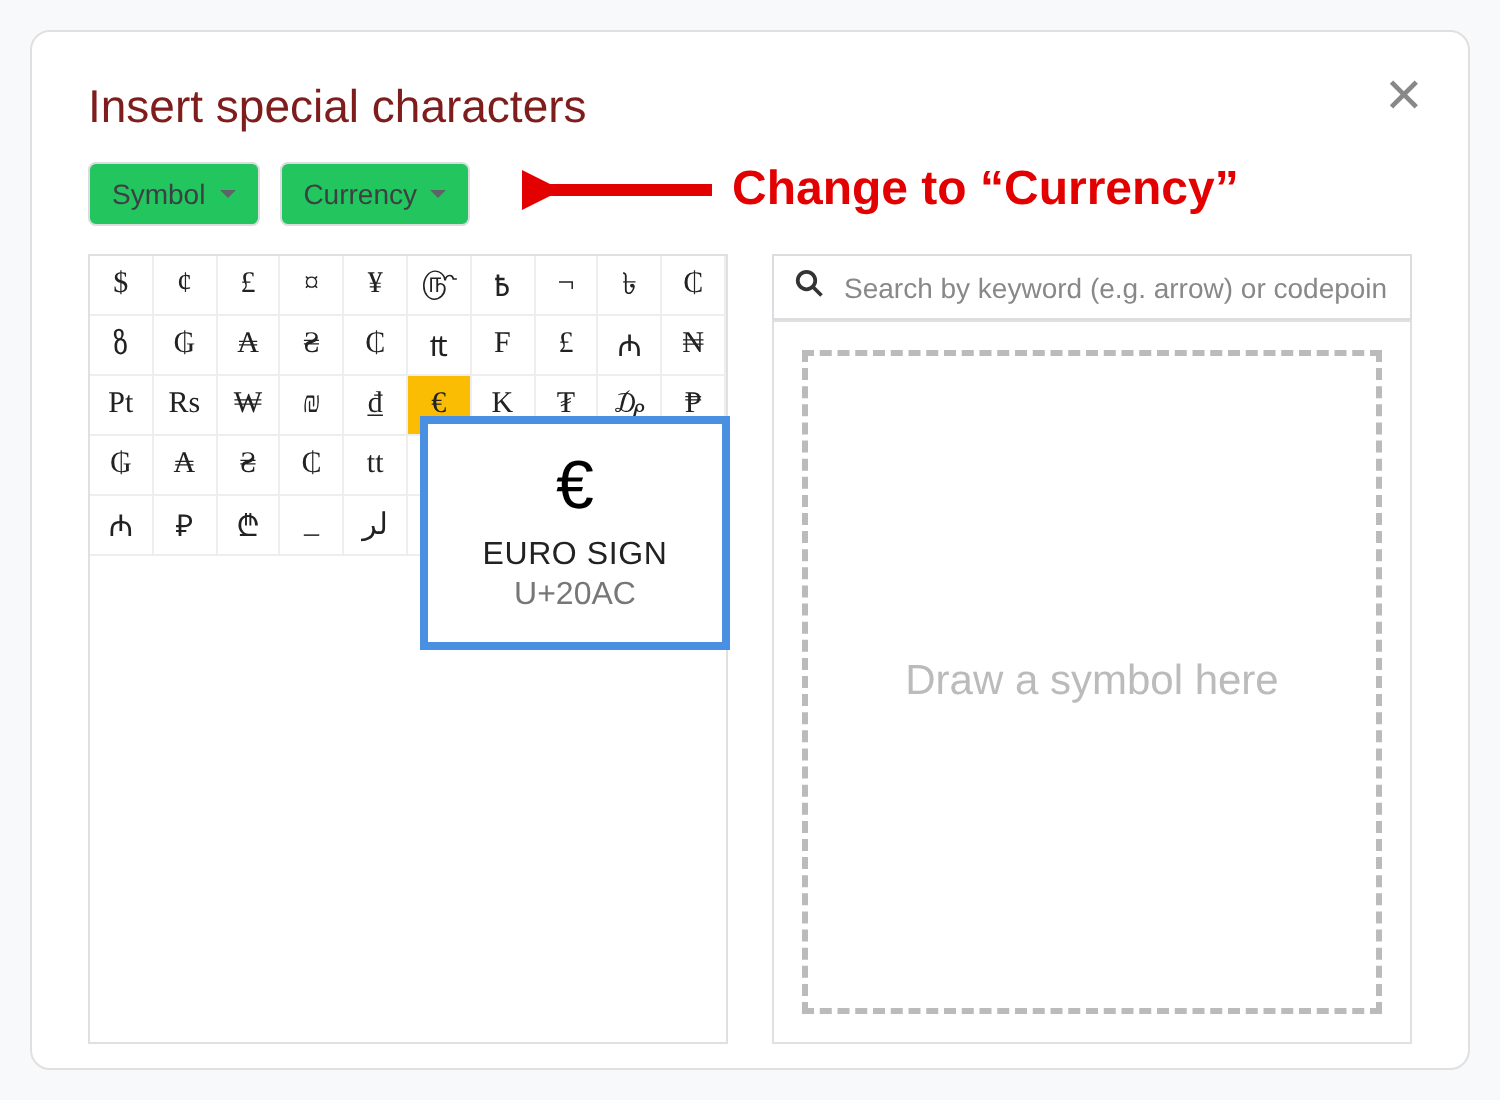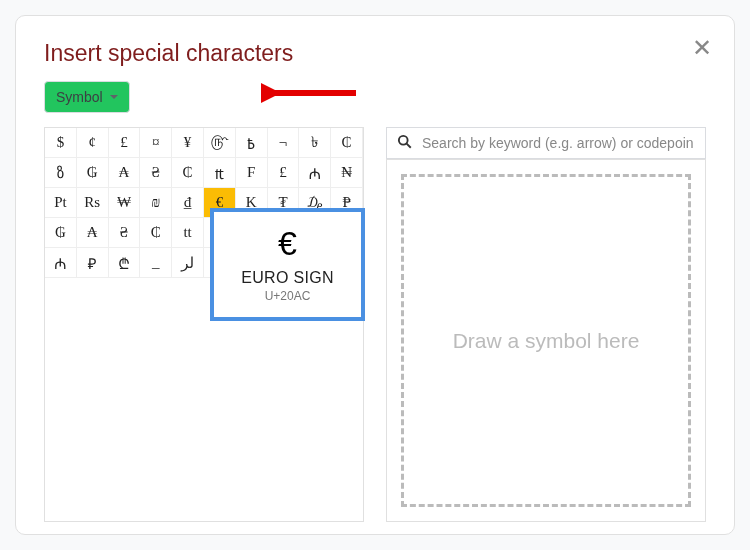--- a/index.html
+++ b/index.html
@@ -97,21 +97,21 @@
     left: 165px;
     width: 155px;
     background: #fff;
     border: 4px solid #4a90e2;
     padding: 12px 8px 14px;
     text-align: center;
     z-index: 10;
   }
   .tooltip .glyph { font-size: 34px; margin-bottom: 6px; font-family: Arial, sans-serif;}
   .tooltip .tname { font-size: 16px; color: #222; letter-spacing: .3px; }
-  .tooltip .tcode { font-size: 12px; color: #777; margin-top: 2px;}
+  .tooltip .tcode { font-size: 16px; color: #777; margin-top: 2px;}
   .search-box {
     border: 1px solid #dadce0;
     padding: 6px 10px;
     display: flex;
     align-items: center;
     gap: 8px;
     font-size: 14px;
     color: #5f6368;
   }
   .search-box input {
@@ -165,33 +165,38 @@
 
   <div class="close-btn">
     <span>✕</span>
   </div>
 
   <div class="title">Insert special characters</div>
 
   <div class="dropdown-row">
     <div class="dropdown">
       <span>Symbol</span>
+      <span class="caret"></span>
+    </div>
+    <div class="dropdown">
+      <span>Currency</span>
       <span class="caret"></span>
     </div>
   </div>
 
   <div class="annotation">
     <svg class="arrow-svg" width="95" height="24">
       <defs>
         <marker id="ah" markerWidth="8" markerHeight="8" refX="2" refY="4" orient="auto">
           <path d="M8,0 L0,4 L8,8 Z" fill="#e30000"></path>
         </marker>
       </defs>
       <line x1="95" y1="12" x2="8" y2="12" stroke="#e30000" stroke-width="6" marker-end="url(#ah)"></line>
     </svg>
+    <span class="annotation-text">Change to “Currency”</span>
   </div>
 
   <div class="content-row">
 
     <div class="left-pane">
       <div class="char-grid" id="char-grid">
           <div class="cell">$</div>
           <div class="cell">¢</div>
           <div class="cell">£</div>
           <div class="cell">¤</div>

